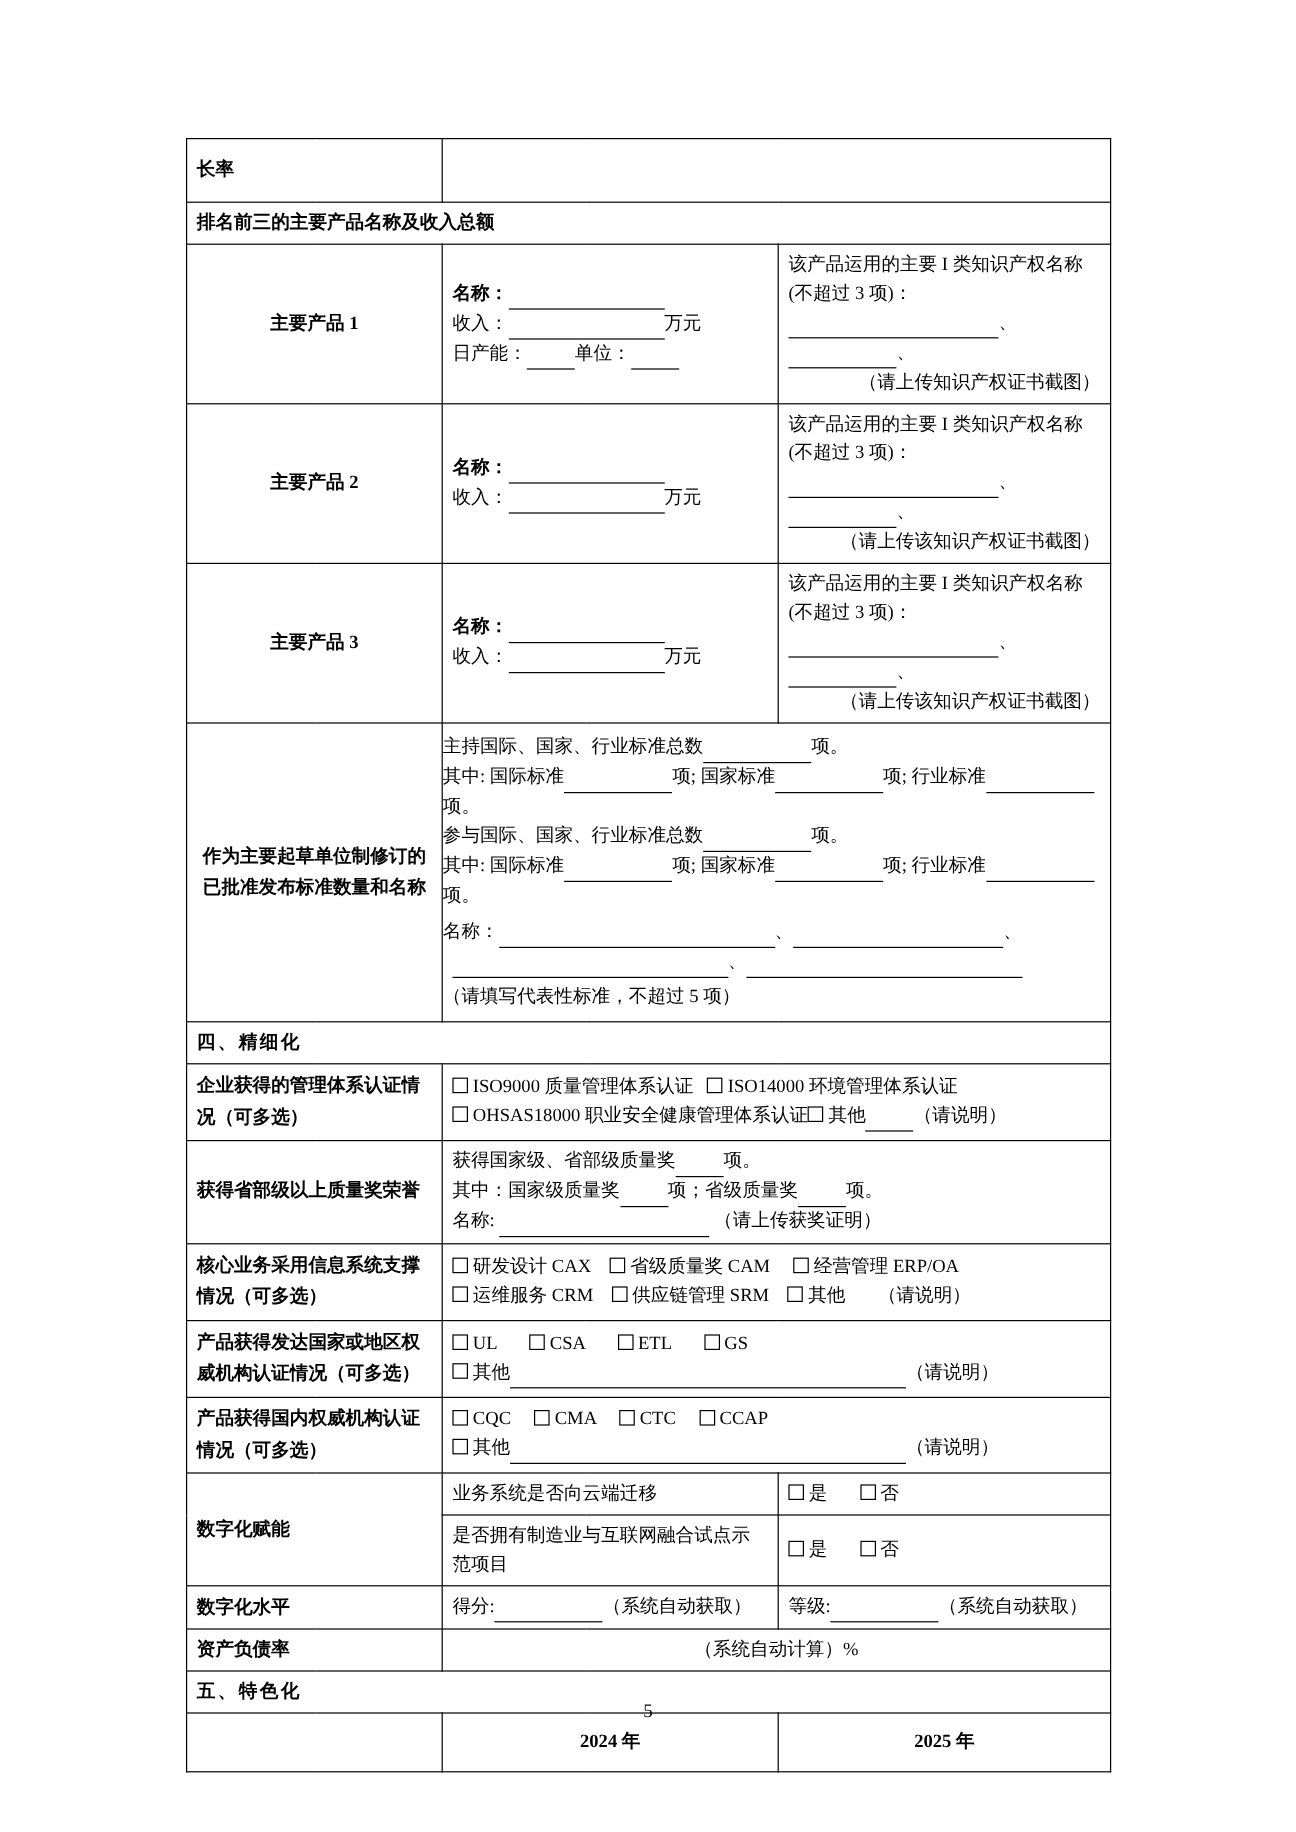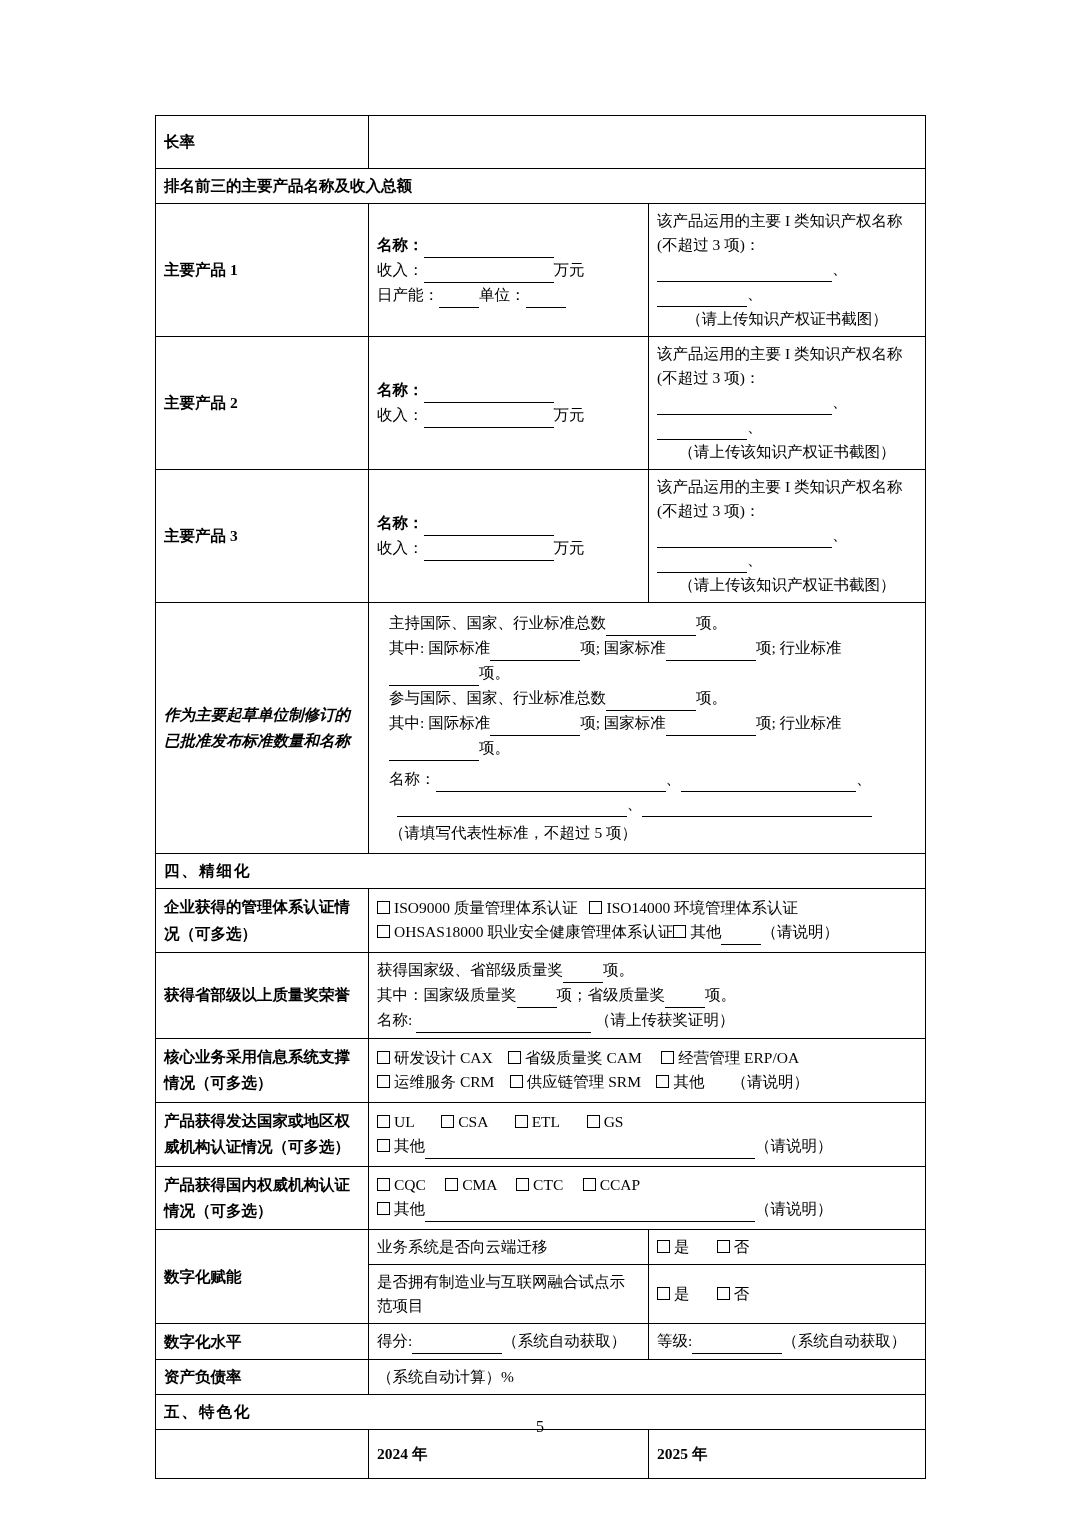--- a/index.html
+++ b/index.html
@@ -33,21 +33,21 @@
     padding: 5px 8px;
     vertical-align: middle;
     font-size: 15.5px;
     line-height: 1.55;
   }
   .lbl {
     font-weight: bold;
     font-size: 15.5px;
   }
   .ctr {
-    text-align: left;
+    text-align: center;
   }
   .section-title {
     font-weight: bold;
     font-size: 18px;
     letter-spacing: 2px;
     padding: 7px 0;
   }
   .u {
     text-decoration: none;
     border-bottom: 1px solid #000;
@@ -72,21 +72,21 @@
     left: 0;
     top: 1418px;
     width: 1080px;
     text-align: center;
     font-size: 16px;
   }
   .prod-label {
     font-size: 15.5px;
     font-weight: bold;
   }
-  .ip-line { text-align: center; }
+  .ip-line { text-align: right; }
   .tight { line-height: 1.5; }
 </style>
 </head>
 <body>
 
 <div class="page">
 
   <table class="doc-table">
     <colgroup>
       <col style="width:108px">
@@ -154,22 +154,22 @@
         </span>
       </td>
       <td class="tight">
         <span class="ln">该产品运用的主要 I 类知识产权名称(不超过 3 项)：</span>
         <span class="ln"><span class="u u-xl">&nbsp;</span>、<span class="u u-m">&nbsp;</span>、</span>
         <span class="ln ip-line">（请上传该知识产权证书截图）</span>
       </td>
     </tr>
 
     <tr>
-      <td colspan="2" class="ctr lbl" style="line-height:1.7;font-style:italic;">作为主要起草单位制修订的已批准发布标准数量和名称</td>
-      <td colspan="3" class="tight" style="padding:8px 20px;">
+      <td colspan="2" class="ctr lbl" style="line-height:1.7;">作为主要起草单位制修订的已批准发布标准数量和名称</td>
+      <td colspan="3" class="tight" style="padding:8px 0;">
         <span class="ln">
           <span>主持国际、国家、行业标准总数</span><span class="u u-m">&nbsp;</span><span>项。</span>
         </span>
         <span class="ln">
           <span>其中: 国际标准</span><span class="u u-m">&nbsp;</span><span>项; 国家标准</span><span class="u u-m">&nbsp;</span><span>项; 行业标准</span><span class="u u-m">&nbsp;</span><span>项。</span>
         </span>
         <span class="ln">
           <span>参与国际、国家、行业标准总数</span><span class="u u-m">&nbsp;</span><span>项。</span>
         </span>
         <span class="ln">

